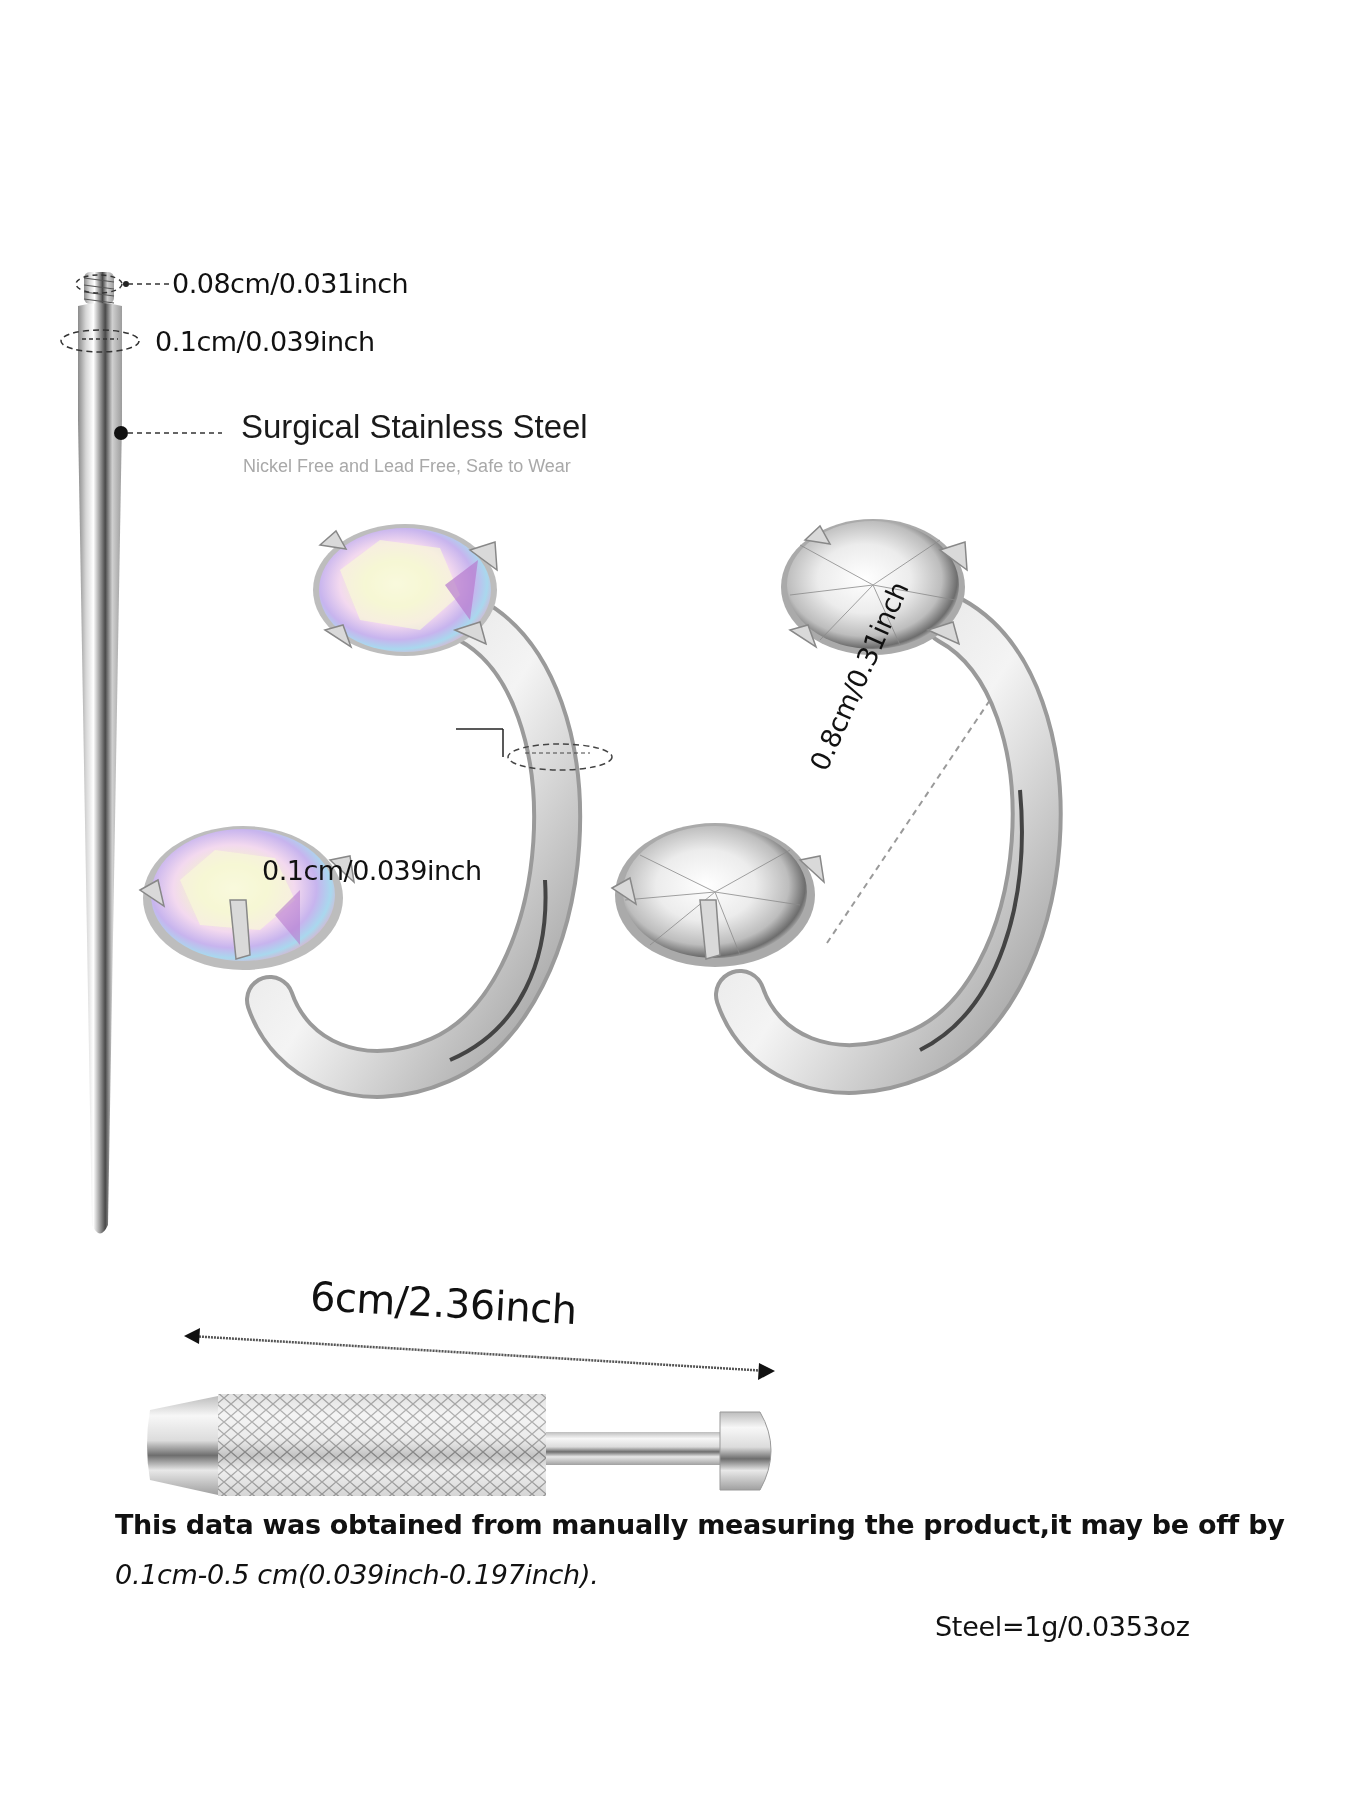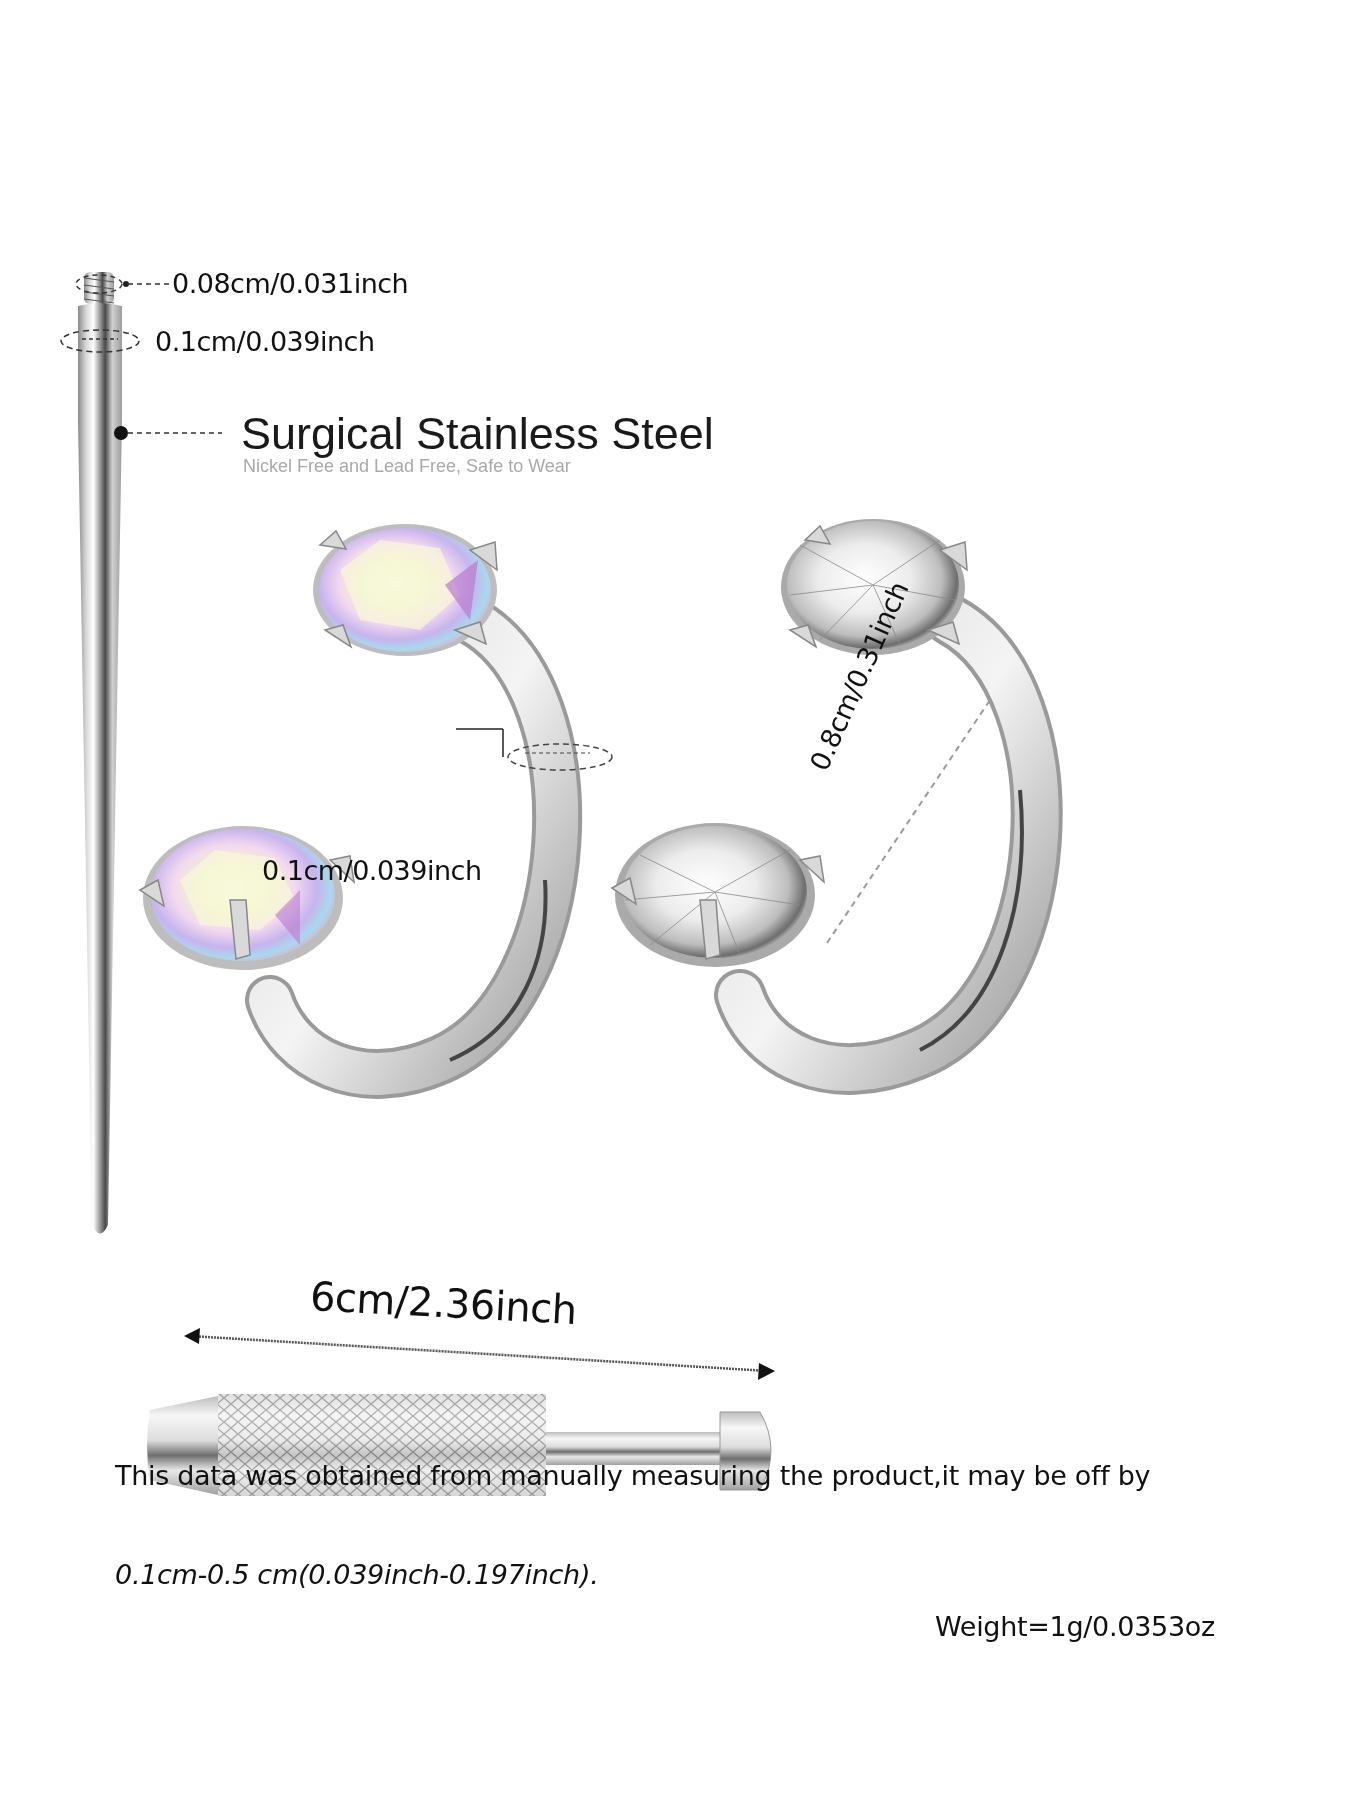--- a/index.html
+++ b/index.html
@@ -1,19 +1,19 @@
 <!DOCTYPE html>
 <html><head>
 <meta charset="utf-8">
 <style>
   html, body { margin:0; padding:0; background:#ffffff; }
   body { width:1350px; height:1800px; position:relative; overflow:hidden; font-family:"DejaVu Sans", sans-serif; }
   .lbl { position:absolute; color:#111; font-family:"DejaVu Sans", sans-serif; white-space:nowrap; }
   .dim-small { font-size:27px; letter-spacing:-0.5px; }
-  .title { font-family:"Liberation Sans", sans-serif; font-size:45px; color:#1a1a1a; }
+  .title { font-family:"Liberation Sans", sans-serif; font-size:33px; color:#1a1a1a; }
   .subtitle { font-family:"Liberation Sans", sans-serif; font-size:18px; color:#a9a9a9; }
   .note { font-family:"DejaVu Sans", sans-serif; font-size:27px; color:#111; letter-spacing:-0.3px; }
   svg { position:absolute; left:0; top:0; }
 </style>
 </head>
 <body>
 
 <svg width="1350" height="1800" viewBox="0 0 1350 1800">
   <defs>
     <linearGradient id="metalV" x1="0" y1="0" x2="1" y2="0">
@@ -153,15 +153,15 @@
 <div class="lbl dim-small" style="left:172px; top:268px;">0.08cm/0.031inch</div>
 <div class="lbl dim-small" style="left:155px; top:326px;">0.1cm/0.039inch</div>
 <div class="lbl title" style="left:241px; top:408px;">Surgical Stainless Steel</div>
 <div class="lbl subtitle" style="left:243px; top:456px;">Nickel Free and Lead Free, Safe to Wear</div>
 
 <div class="lbl dim-small" style="left:262px; top:855px;">0.1cm/0.039inch</div>
 <div class="lbl dim-small" style="left:905px; top:778px; transform:translate(-50%,-50%) rotate(-66deg); transform-origin:0 0;">0.8cm/0.31inch</div>
 
 <div class="lbl" style="left:310px; top:1280px; font-size:40px; transform:rotate(3deg); letter-spacing:-0.5px;">6cm/2.36inch</div>
 
-<div class="lbl note" style="left:115px; top:1460px;">This data was obtained from manually measuring the product,it may be off by</div>
+<div class="lbl note" style="left:115px; top:1509px;font-weight:bold;">This data was obtained from manually measuring the product,it may be off by</div>
 <div class="lbl note" style="left:115px; top:1559px;font-style:italic;">0.1cm-0.5 cm(0.039inch-0.197inch).</div>
-<div class="lbl note" style="left:935px; top:1611px;">Weight=1g/0.0353oz</div>
+<div class="lbl note" style="left:935px; top:1611px;">Steel=1g/0.0353oz</div>
 
 </body></html>

